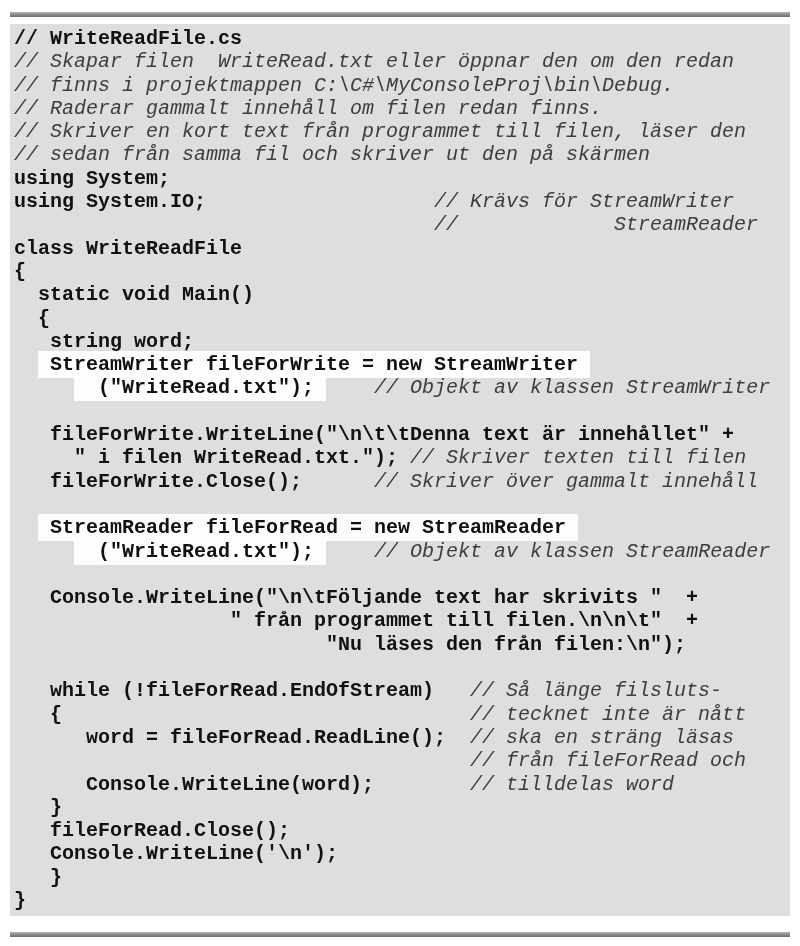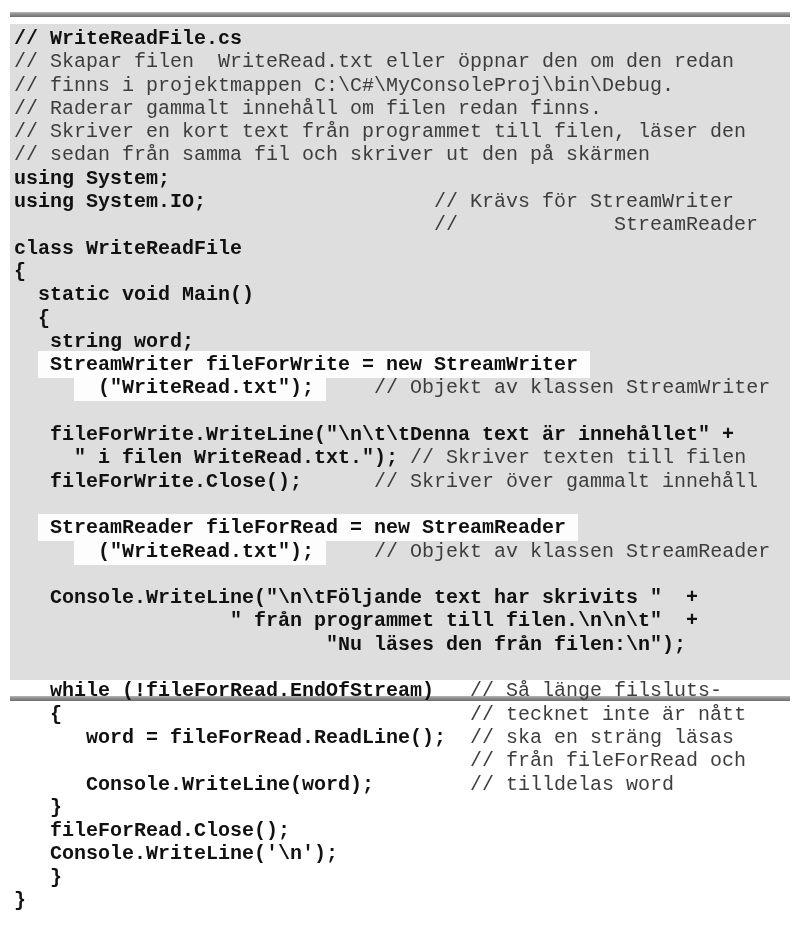--- a/index.html
+++ b/index.html
@@ -5,26 +5,26 @@
 <style>
   html,body{margin:0;padding:0;background:#ffffff;}
   body{width:800px;height:946px;overflow:hidden;}
   .page{position:relative;width:800px;height:946px;background:var(--page-bg,#ffffff);
         font-family:"Liberation Mono","DejaVu Sans Mono",monospace;}
   .rule{height:5px;margin:0 10px;
         background:linear-gradient(to bottom,#b6b6b6 0%,#8d8d8d 45%,#6e6e6e 100%);}
   .rule-top{margin-top:12px;margin-bottom:7px;}
   .rule-bottom{margin-top:16px;}
   .code-block{margin:0 10px;background:var(--code-bg,#dedede);
-              padding:3px 2px 6px 4px;box-sizing:border-box;height:656px;}
+              padding:3px 2px 6px 4px;box-sizing:border-box;height:892px;}
   pre.code-block{white-space:pre;}
   .line{font:700 20px/23.3px "Liberation Mono","DejaVu Sans Mono",monospace;
         color:var(--code-text,#111111);white-space:pre;}
   .code{font-weight:700;font-style:normal;color:var(--code-text,#111111);}
-  .comment{font-weight:400;color:var(--comment-text,#3d3d3d);}
+  .comment{font-weight:400;font-style:italic;color:var(--comment-text,#3d3d3d);}
   .code-hl{font-weight:700;font-style:normal;color:var(--code-text,#111111);
            background:var(--highlight-bg,#fdfdfd);padding:2px 0;text-align:center;}
 </style>
 </head>
 <body>
 
 <div class="page">
   <div class="rule rule-top"></div>
   <pre class="code-block"><div class="line"><span class="code">// WriteReadFile.cs</span></div><div class="line"><span class="comment">// Skapar filen  WriteRead.txt eller öppnar den om den redan</span></div><div class="line"><span class="comment">// finns i projektmappen C:\C#\MyConsoleProj\bin\Debug.</span></div><div class="line"><span class="comment">// Raderar gammalt innehåll om filen redan finns.</span></div><div class="line"><span class="comment">// Skriver en kort text från programmet till filen, läser den</span></div><div class="line"><span class="comment">// sedan från samma fil och skriver ut den på skärmen</span></div><div class="line"><span class="code">using System;</span></div><div class="line"><span class="code">using System.IO;</span><span class="comment">                   // Krävs för StreamWriter</span></div><div class="line"><span class="comment">                                   //             StreamReader</span></div><div class="line"><span class="code">class WriteReadFile</span></div><div class="line"><span class="code">{</span></div><div class="line"><span class="code">  static void Main()</span></div><div class="line"><span class="code">  {</span></div><div class="line"><span class="code">   string word;</span></div><div class="line"><span class="code">  </span><span class="code-hl"> StreamWriter fileForWrite = new StreamWriter </span></div><div class="line"><span class="code">     </span><span class="code-hl">  ("WriteRead.txt"); </span><span class="code">    </span><span class="comment">// Objekt av klassen StreamWriter</span></div><div class="line">&nbsp;</div><div class="line"><span class="code">   fileForWrite.WriteLine("\n\t\tDenna text är innehållet" +</span></div><div class="line"><span class="code">     " i filen WriteRead.txt."); </span><span class="comment">// Skriver texten till filen</span></div><div class="line"><span class="code">   fileForWrite.Close();</span><span class="comment">      // Skriver över gammalt innehåll</span></div><div class="line">&nbsp;</div><div class="line"><span class="code">  </span><span class="code-hl"> StreamReader fileForRead = new StreamReader </span></div><div class="line"><span class="code">     </span><span class="code-hl">  ("WriteRead.txt"); </span><span class="code">    </span><span class="comment">// Objekt av klassen StreamReader</span></div><div class="line">&nbsp;</div><div class="line"><span class="code">   Console.WriteLine("\n\tFöljande text har skrivits "  +</span></div><div class="line"><span class="code">                  " från programmet till filen.\n\n\t"  +</span></div><div class="line"><span class="code">                          "Nu läses den från filen:\n");</span></div><div class="line">&nbsp;</div><div class="line"><span class="code">   while (!fileForRead.EndOfStream)</span><span class="comment">   // Så länge filsluts-</span></div><div class="line"><span class="code">   {</span><span class="comment">                                  // tecknet inte är nått</span></div><div class="line"><span class="code">      word = fileForRead.ReadLine();</span><span class="comment">  // ska en sträng läsas</span></div><div class="line"><span class="comment">                                      // från fileForRead och</span></div><div class="line"><span class="code">      Console.WriteLine(word);</span><span class="comment">        // tilldelas word</span></div><div class="line"><span class="code">   }</span></div><div class="line"><span class="code">   fileForRead.Close();</span></div><div class="line"><span class="code">   Console.WriteLine('\n');</span></div><div class="line"><span class="code">   }</span></div><div class="line"><span class="code">}</span></div></pre>
   <div class="rule rule-bottom"></div>

